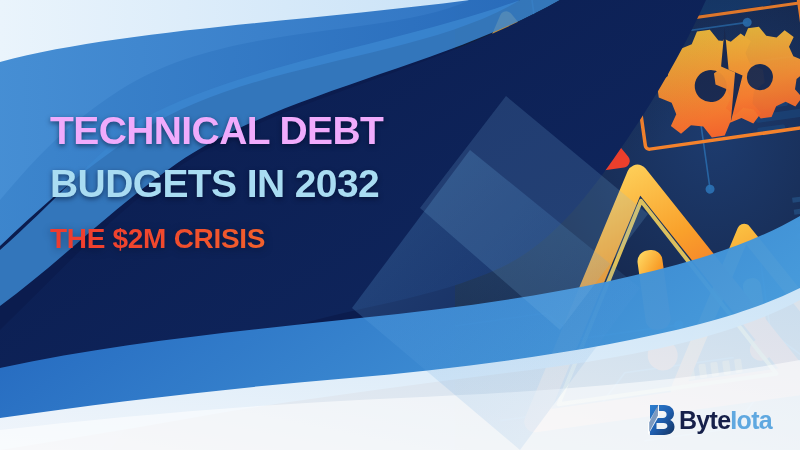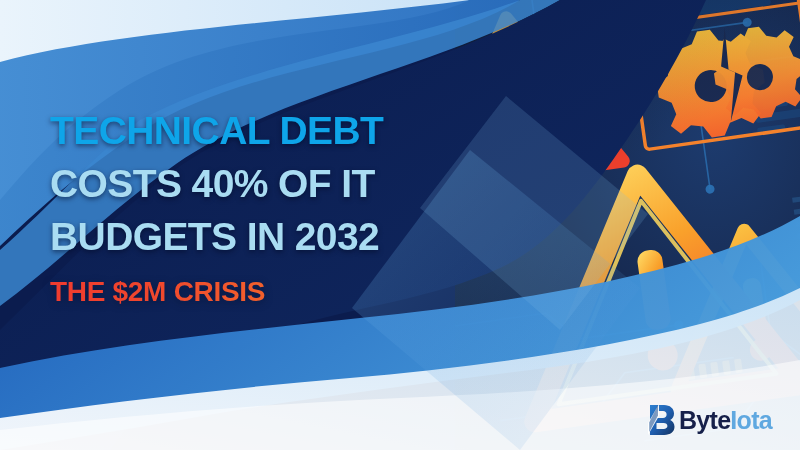--- a/index.html
+++ b/index.html
@@ -38,21 +38,21 @@
 
   
   .copy{
     position:absolute; left:50px; top:104px; width:470px; z-index:6;
   }
   .h-line{
     font-weight:bold; font-size:39px; line-height:53px;
     letter-spacing:-0.6px; white-space:nowrap;
     text-shadow:0 2px 5px rgba(2,10,35,.55);
   }
-  .h-white{ color:#0ea5e9; }
+  .h-white{ color:#f0abfc; }
   .h-blue{ color:#a9dcf2; }
   .sub{
     margin-top:12px; font-weight:bold; font-size:28px; line-height:34px;
     letter-spacing:-0.3px; white-space:nowrap;
     background:linear-gradient(95deg,#ef3b2f 0%,#f0472d 22%,#f2672c 52%,#f79826 78%,#f9ad2b 100%);
     -webkit-background-clip:text; background-clip:text;
     -webkit-text-fill-color:transparent; color:#f0562c;
     filter:drop-shadow(0 2px 4px rgba(2,10,35,.45));
   }
 
@@ -257,21 +257,20 @@
 
       <path d="M0 430 C120 416 260 404 400 398 C540 392 680 382 800 360 V450 H0 Z" fill="#ffffff" opacity=".55"></path>
 
       <path d="M470 150 L640 288 L520 450 L352 308 Z" fill="url(#gDiag)" opacity=".5"></path>
       <path d="M506 96 L648 214 L560 330 L420 208 Z" fill="#7dbdeb" opacity=".18"></path>
     </svg>
   </div>
 
   <div class="copy">
     <div class="h-line h-white">TECHNICAL DEBT</div>
-    <div class="h-line h-blue">COSTS 40% OF IT</div>
     <div class="h-line h-blue">BUDGETS IN 2032</div>
     <div class="sub">THE $2M CRISIS</div>
   </div>
 
   <div class="logo">
     <svg class="logo-mark" viewBox="0 0 30 32">
       <defs>
         <linearGradient id="lg" x1="0" y1="0" x2="1" y2="1">
           <stop offset="0" stop-color="#2d7fd0"></stop>
           <stop offset=".5" stop-color="#1f5fb0"></stop>

